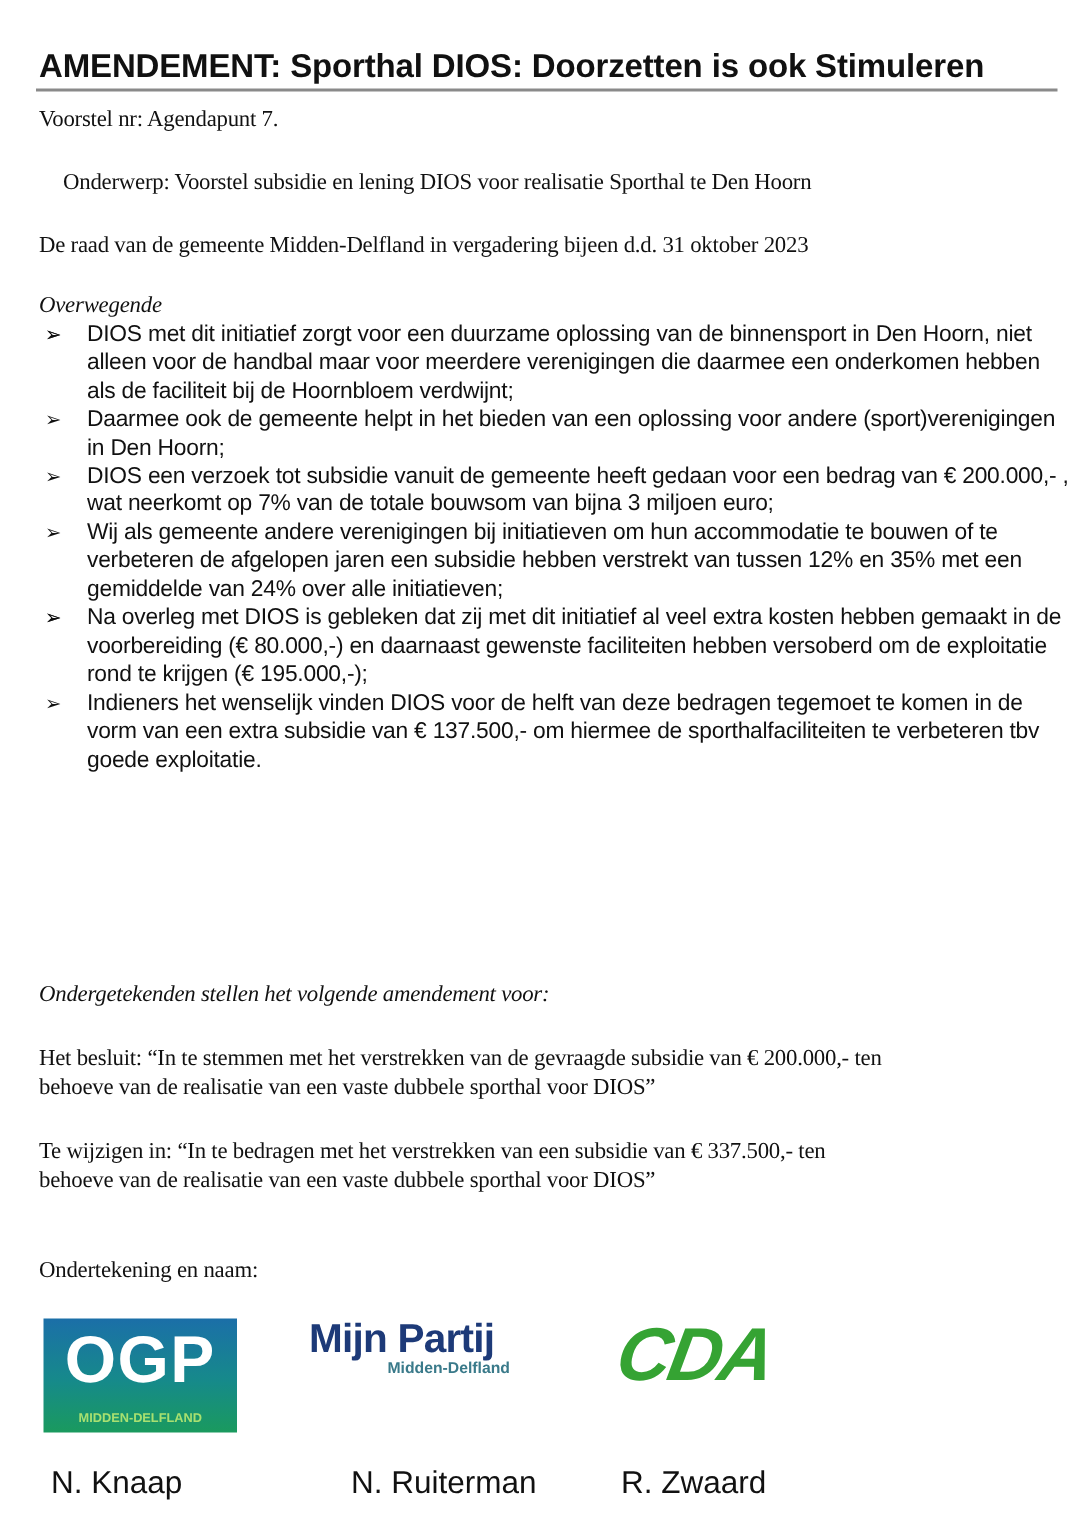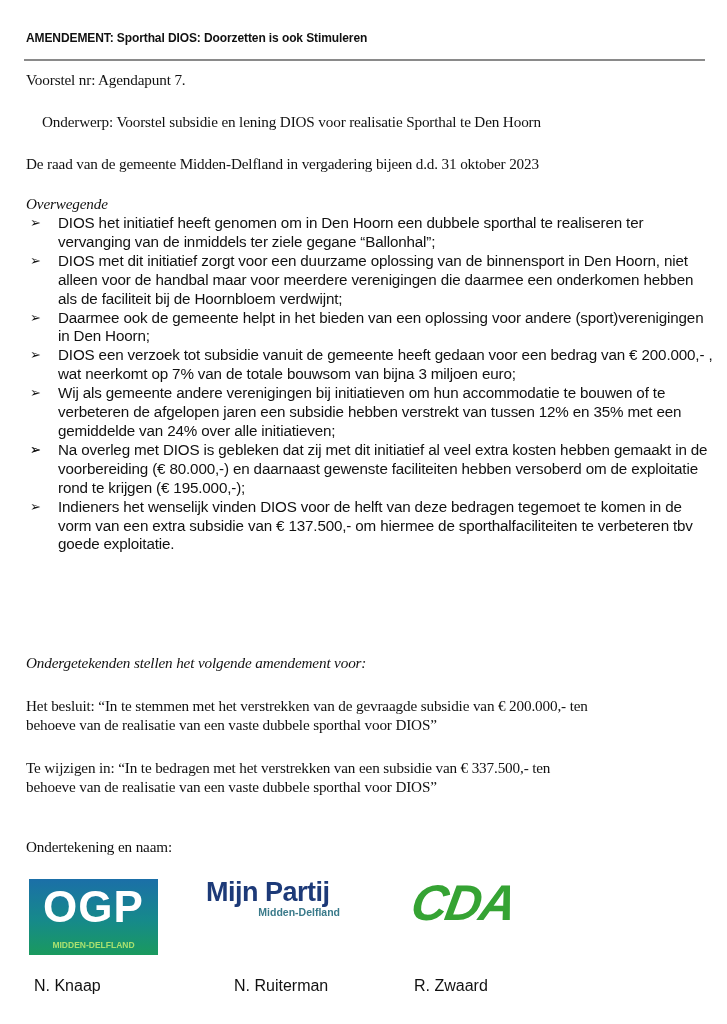--- a/index.html
+++ b/index.html
@@ -1,50 +1,50 @@
 <!DOCTYPE html>
 <html><head>
 <meta charset="utf-8">
 <style>
   html, body { margin: 0; padding: 0; background: #ffffff; }
   body { width: 727px; height: 1024px; position: relative; overflow: hidden;
          font-family: "Liberation Sans", sans-serif; color: #111; }
-  .title { position: absolute; left: 26px; top: 31px; font-weight: bold; font-size: 12px; letter-spacing: -0.1px; }
+  .title { position: absolute; left: 26px; top: 31px; font-weight: bold; font-size: 22px; letter-spacing: -0.1px; }
   .rule { position: absolute; left: 24px; top: 59px; width: 681px; height: 2px; background: #8a8a8a; }
   .line { position: absolute; left: 26px; font-size: 15.2px; white-space: nowrap; letter-spacing: -0.15px; font-family: Liberation Serif, serif; }
   .ital { font-style: italic; }
   ul.bullets { position: absolute; left: 26px; top: 214px; width: 690px; margin: 0; padding: 0; list-style: none; }
   ul.bullets li { position: relative; padding-left: 32px; font-size: 15.2px; line-height: 18.9px; letter-spacing: -0.15px; }
   ul.bullets li .arrow { position: absolute; left: 4px; top: 0; font-size: 13px; }
   .logo-ogp { position: absolute; left: 29px; top: 879px; width: 129px; height: 76px;
               background: linear-gradient(180deg, #1b6fa8 0%, #168a8a 55%, #1a9a5e 100%); }
   .logo-ogp .big { position: absolute; left: 0; right: 0; top: 3px; text-align: center; color: #fff;
                    font-weight: bold; font-size: 44px; letter-spacing: 1px; }
   .logo-ogp .small { position: absolute; left: 0; right: 0; bottom: 5px; text-align: center; color: #a8e070;
                      font-weight: bold; font-size: 8.5px; }
   .logo-mijn { position: absolute; left: 206px; top: 878px; width: 140px; }
   .logo-mijn .big { color: #1d3a78; font-weight: bold; font-size: 27px; letter-spacing: -0.5px; line-height: 28px; }
   .logo-mijn .small { color: #3a7a8a; font-weight: bold; font-size: 10.5px; text-align: right; padding-right: 6px; }
   .logo-cda { position: absolute; left: 412px; top: 874px; color: #35a333; font-weight: bold; font-style: italic;
               font-size: 50px; letter-spacing: -2px; transform: skewX(-10deg); }
-  .signer { position: absolute; top: 977px; font-size: 16px; }
+  .signer { position: absolute; top: 977px; font-size: 21px; }
 </style>
 </head>
 <body>
 
 <div class="title">AMENDEMENT:  Sporthal DIOS: Doorzetten is ook Stimuleren</div>
 <div class="rule"></div>
 
 <div class="line" style="top:71px;">Voorstel nr:  Agendapunt  7.</div>
 <div class="line" style="top:113px;margin-left:16px;">Onderwerp: Voorstel subsidie en lening DIOS voor realisatie Sporthal te Den Hoorn</div>
 <div class="line" style="top:155px;text-align:center;">De raad van de gemeente Midden-Delfland in vergadering bijeen d.d. 31 oktober 2023</div>
 <div class="line ital" style="top:195px;">Overwegende</div>
 
 <ul class="bullets">
-  <li><span class="arrow">➢</span><span>DIOS het initiatief heeft genomen om in Den Hoorn een dubbele sporthal te realiseren ter vervanging van de inmiddels ter ziele gegane “Ballonhal”;</span></li>
+  <li><span class="arrow">➢</span></li>
   <li><span class="arrow">➢</span><span>DIOS met dit initiatief zorgt voor een duurzame oplossing van de binnensport in Den Hoorn, niet alleen voor de handbal maar voor meerdere verenigingen die daarmee een onderkomen hebben als de faciliteit bij de Hoornbloem verdwijnt;</span></li>
   <li><span class="arrow">➢</span><span>Daarmee ook de gemeente helpt in het bieden van een oplossing voor andere (sport)verenigingen in Den Hoorn;</span></li>
   <li><span class="arrow">➢</span><span>DIOS een verzoek tot subsidie vanuit de gemeente heeft gedaan voor een bedrag van € 200.000,- , wat neerkomt op 7% van de totale bouwsom van bijna 3 miljoen euro;</span></li>
   <li><span class="arrow">➢</span><span>Wij als gemeente andere verenigingen bij initiatieven om hun accommodatie te bouwen of te verbeteren de afgelopen jaren een subsidie hebben verstrekt van tussen 12% en 35% met een gemiddelde van 24% over alle initiatieven;</span></li>
   <li><span class="arrow">➢</span></li>
   <li><span class="arrow">➢</span><span>Na overleg met DIOS is gebleken dat zij met dit initiatief al veel extra kosten hebben gemaakt in de voorbereiding (€ 80.000,-) en daarnaast gewenste faciliteiten hebben versoberd om de exploitatie rond te krijgen (€ 195.000,-);</span></li>
   <li><span class="arrow">➢</span><span>Indieners het wenselijk vinden DIOS voor de helft van deze bedragen tegemoet te komen in de vorm van een extra subsidie van € 137.500,- om hiermee de sporthalfaciliteiten te verbeteren tbv goede exploitatie.</span></li>
 </ul>
 
 <div class="line ital" style="top:654px;">Ondergetekenden stellen het volgende amendement voor:</div>

